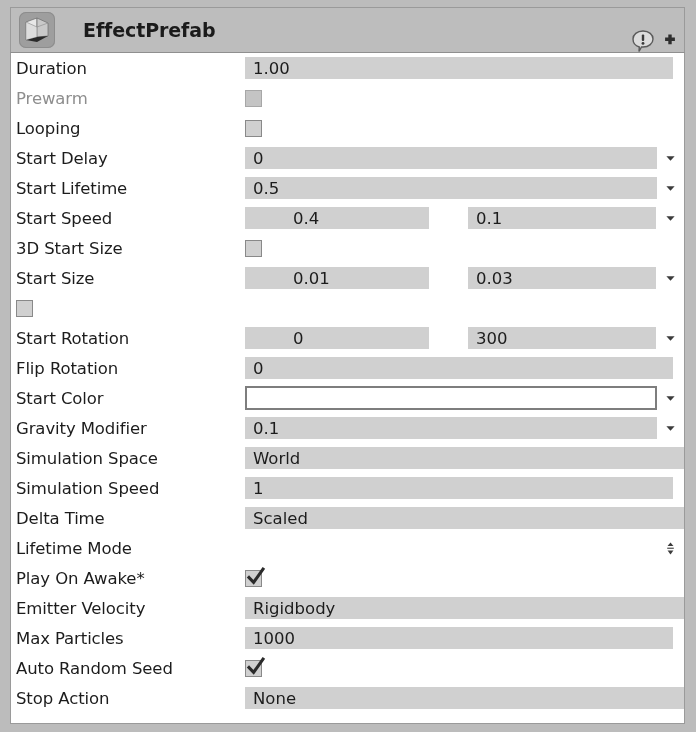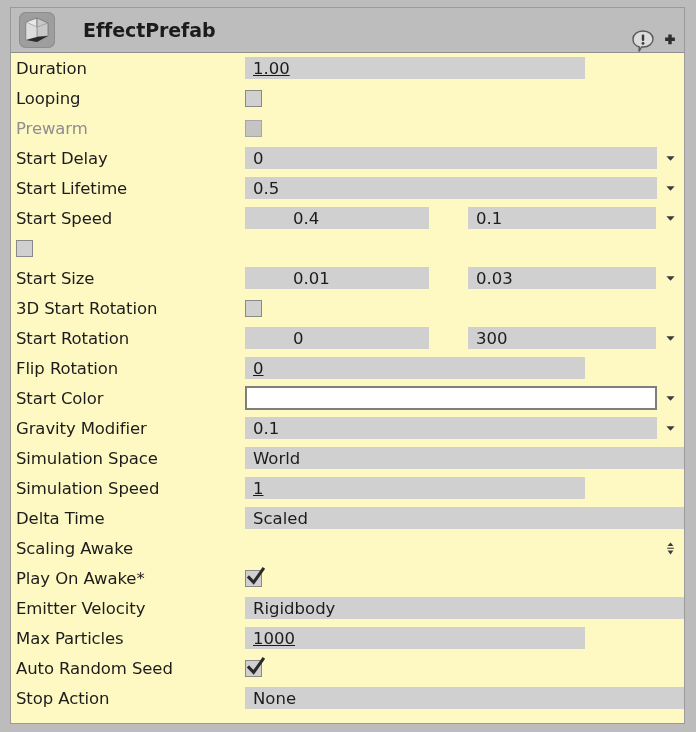--- a/index.html
+++ b/index.html
@@ -70,21 +70,21 @@
     gap: 7px;
   }
 
   .help-icon { width: 24px; height: 24px; display: block; }
   .plus-icon { width: 16px; height: 16px; display: block; }
 
   
   .body {
     border: 1px solid #9a9a9a;
     border-top: 1px solid #8f8f8f;
-    background: #fef9c3;
+    background: #ffffff;
     height: 672px;
     overflow: hidden;
   }
 
   .row {
     position: relative;
     height: 30px;
     display: flex;
     align-items: center;
     padding-left: 5px;
@@ -117,21 +117,21 @@
     display: flex;
     align-items: center;
     padding-left: 8px;
     font-size: 16.5px;
     color: #1c1c1c;
     white-space: nowrap;
     overflow: hidden;
   }
 
   
-  .field.full { width: 340px; text-decoration: underline; }
+  .field.full { width: 428px; }
   
   .field.wide { width: 412px; }
   
   .field.half-a { width: 184px; padding-left: 48px; }
   
   .field.half-b { width: 188px; margin-left: 39px; }
 
   
   .field.popup { width: 492px; justify-content: flex-start; }
 
@@ -212,29 +212,29 @@
   </div>
 
   <div class="body" id="rows">
       <div class="row">
         <div class="row-label">Duration</div>
         <div class="fields">
           <div class="field full">1.00</div>
         </div>
       </div>
       <div class="row">
+        <div class="row-label disabled">Prewarm</div>
+        <div class="fields">
+          <div class="checkbox disabled"></div>
+        </div>
+      </div>
+      <div class="row">
         <div class="row-label">Looping</div>
         <div class="fields">
           <div class="checkbox"></div>
-        </div>
-      </div>
-      <div class="row">
-        <div class="row-label disabled">Prewarm</div>
-        <div class="fields">
-          <div class="checkbox disabled"></div>
         </div>
       </div>
       <div class="row">
         <div class="row-label">Start Delay</div>
         <div class="fields">
           <div class="field wide">0</div>
           <span class="indicator">
             <svg viewBox="0 0 12 12" width="11" height="11" aria-hidden="true">
               <path d="M1.5 3.5 h9 l-4.5 5 z" fill="#3c3c3c"></path>
             </svg>
@@ -258,38 +258,38 @@
           <div class="field half-a">0.4</div>
           <div class="field half-b">0.1</div>
           <span class="indicator">
             <svg viewBox="0 0 12 12" width="11" height="11" aria-hidden="true">
               <path d="M1.5 3.5 h9 l-4.5 5 z" fill="#3c3c3c"></path>
             </svg>
           </span>
         </div>
       </div>
       <div class="row">
+        <div class="row-label">3D Start Size</div>
         <div class="fields">
           <div class="checkbox"></div>
         </div>
       </div>
       <div class="row">
         <div class="row-label">Start Size</div>
         <div class="fields">
           <div class="field half-a">0.01</div>
           <div class="field half-b">0.03</div>
           <span class="indicator">
             <svg viewBox="0 0 12 12" width="11" height="11" aria-hidden="true">
               <path d="M1.5 3.5 h9 l-4.5 5 z" fill="#3c3c3c"></path>
             </svg>
           </span>
         </div>
       </div>
       <div class="row">
-        <div class="row-label">3D Start Rotation</div>
         <div class="fields">
           <div class="checkbox"></div>
         </div>
       </div>
       <div class="row">
         <div class="row-label">Start Rotation</div>
         <div class="fields">
           <div class="field half-a">0</div>
           <div class="field half-b">300</div>
           <span class="indicator">
@@ -353,21 +353,21 @@
           <span class="indicator">
             <svg viewBox="0 0 12 16" width="11" height="15" aria-hidden="true">
               <path d="M6 1.5 L9.2 5.4 H2.8 Z" fill="#3c3c3c"></path>
               <rect x="2.4" y="7.1" width="7.2" height="1.2" fill="#3c3c3c"></rect>
               <path d="M6 14.5 L9.2 10.2 H2.8 Z" fill="#3c3c3c"></path>
             </svg>
           </span>
         </div>
       </div>
       <div class="row">
-        <div class="row-label">Scaling Awake</div>
+        <div class="row-label">Lifetime Mode</div>
         <div class="fields">
           <span class="indicator">
             <svg viewBox="0 0 12 16" width="11" height="15" aria-hidden="true">
               <path d="M6 1.5 L9.2 5.4 H2.8 Z" fill="#3c3c3c"></path>
               <rect x="2.4" y="7.1" width="7.2" height="1.2" fill="#3c3c3c"></rect>
               <path d="M6 14.5 L9.2 10.2 H2.8 Z" fill="#3c3c3c"></path>
             </svg>
           </span>
         </div>
       </div>

